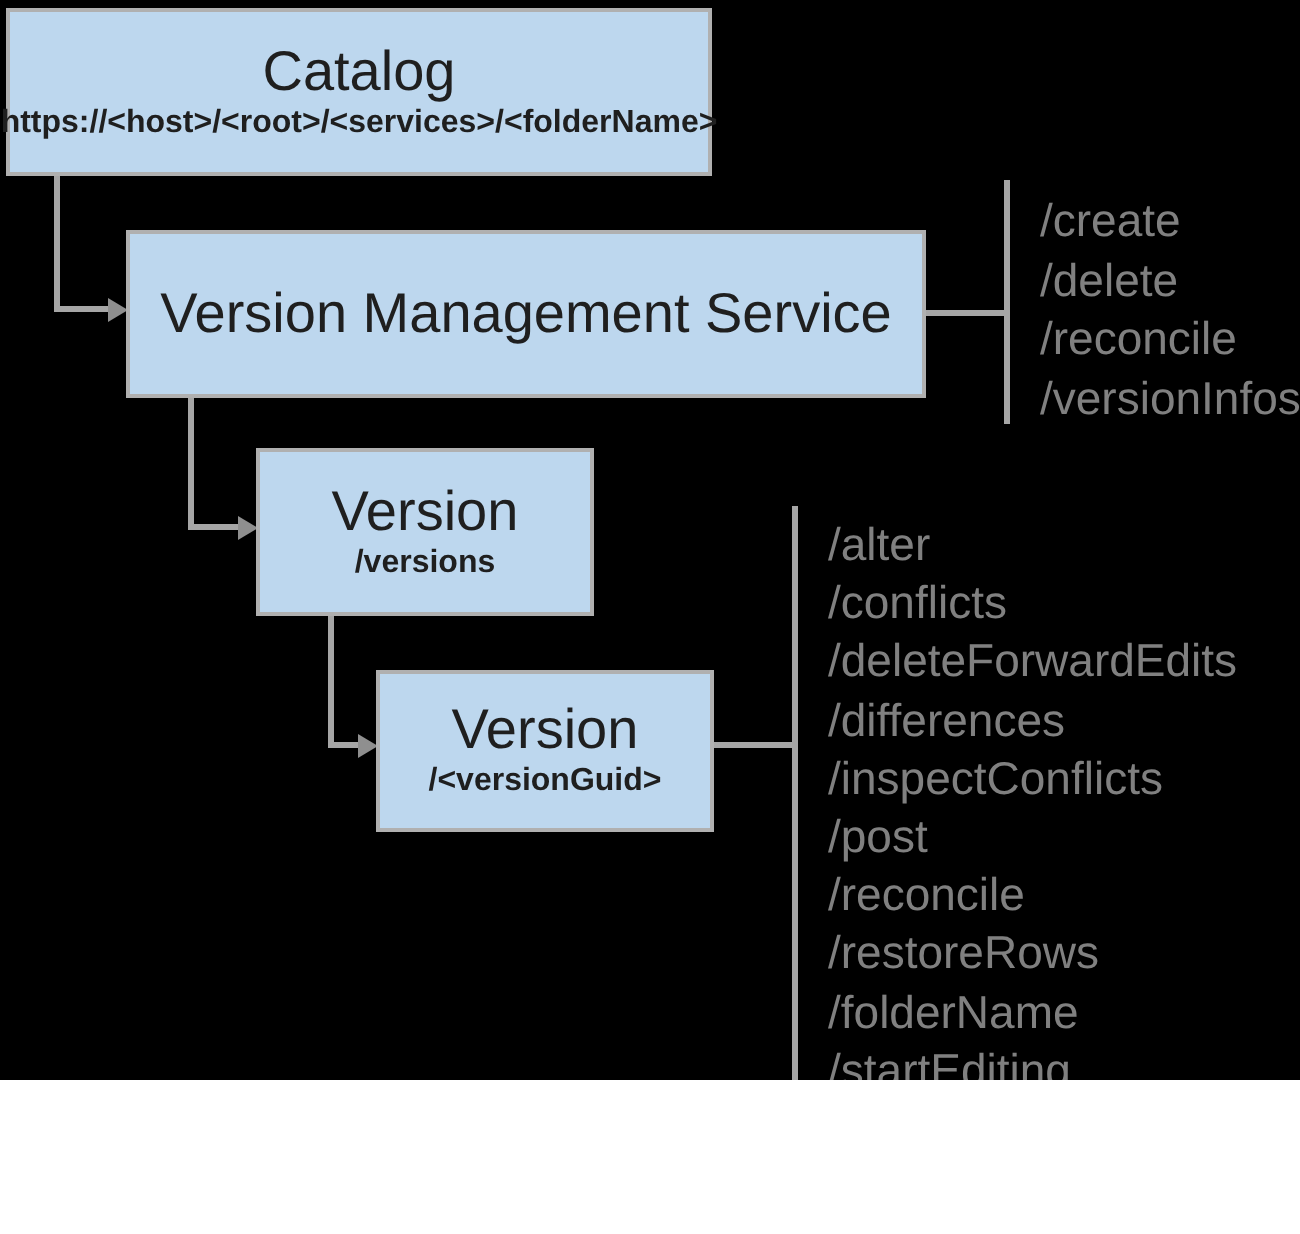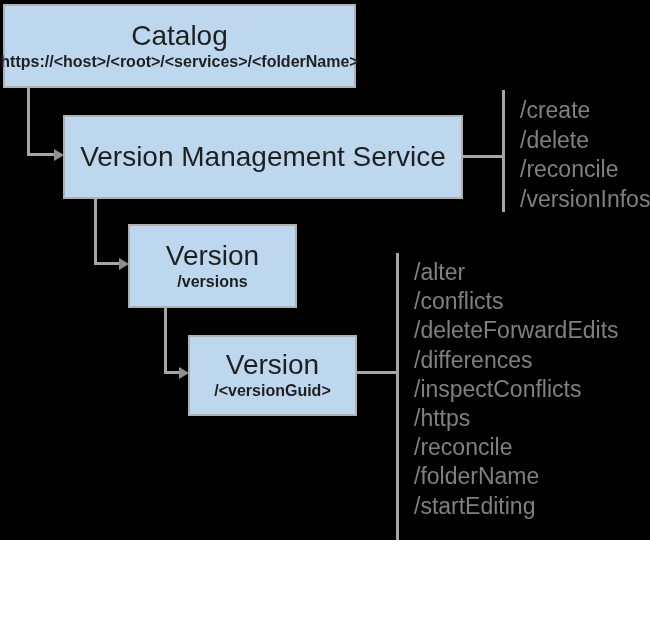--- a/index.html
+++ b/index.html
@@ -111,19 +111,20 @@
 
   <div class="connector" style="left:357px; top:371px; width:40px; height:3px;"></div>
   <div class="connector" style="left:396px; top:253px; width:3px; height:350px;"></div>
 
   <ul class="ops" style="left:406px; top:250px;">
     <li>/alter</li>
     <li>/conflicts</li>
     <li>/deleteForwardEdits</li>
     <li>/differences</li>
     <li>/inspectConflicts</li>
-    <li>/https</li>
+    <li>/post</li>
     <li>/reconcile</li>
+    <li>/restoreRows</li>
     <li>/folderName</li>
     <li>/startEditing</li>
   </ul>
 
 </div>
 
 </body></html>

